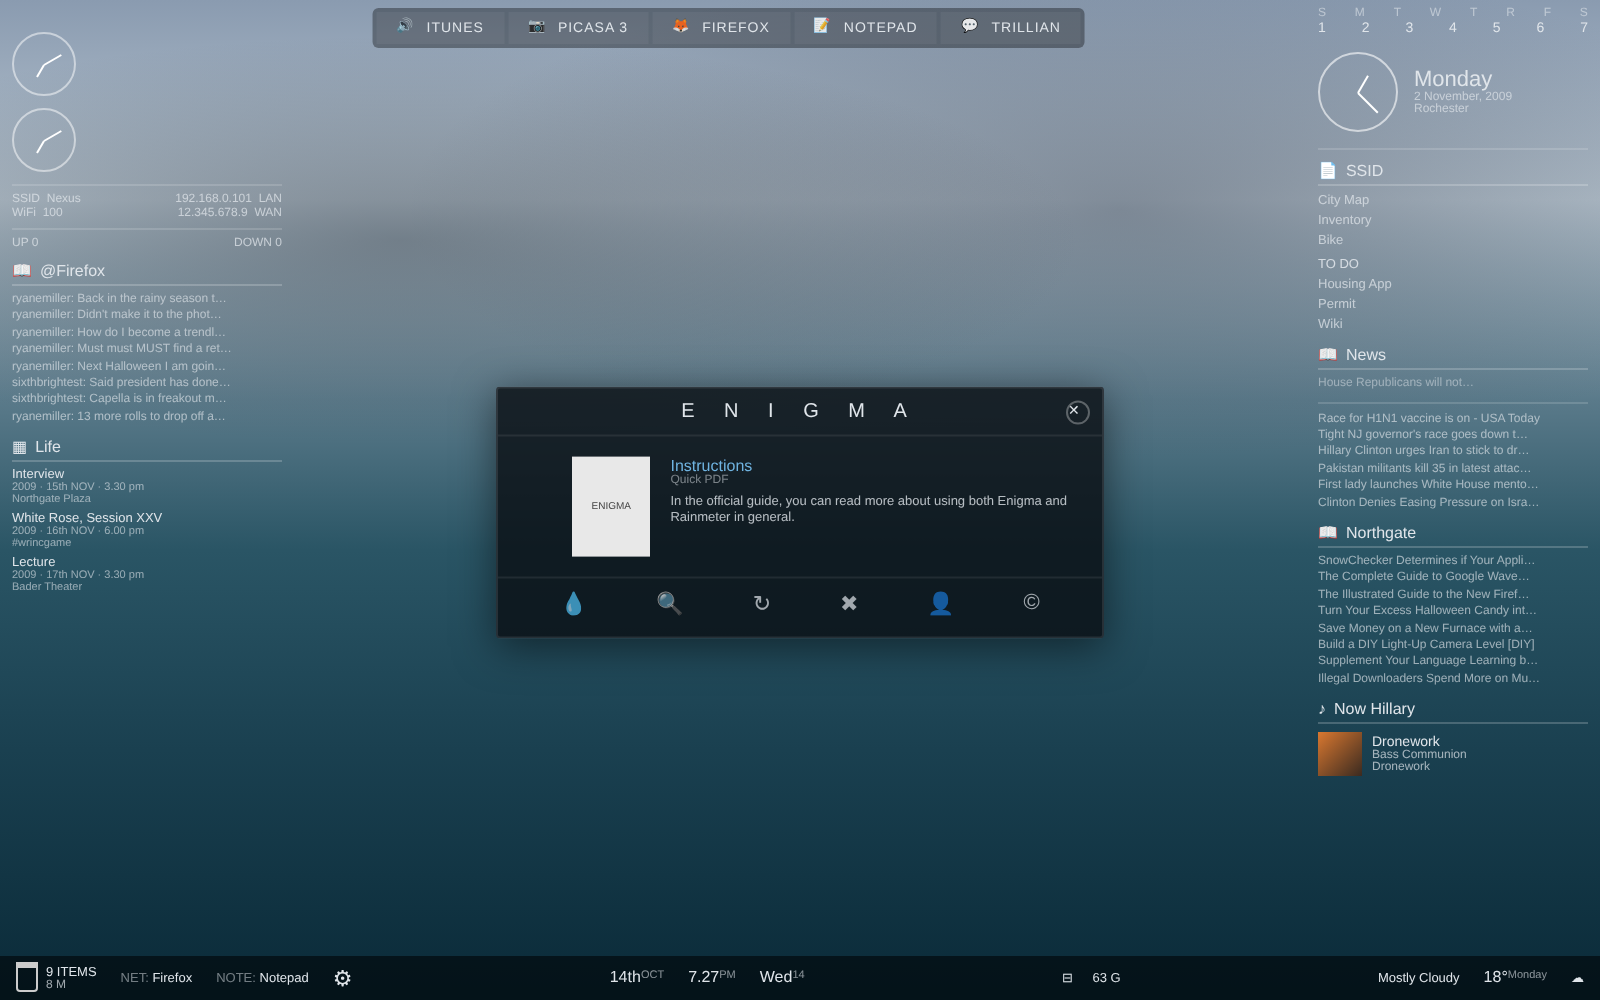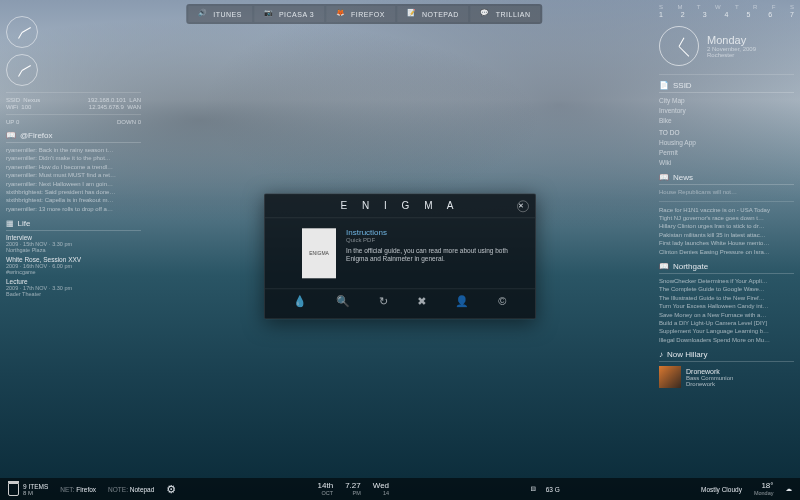--- a/index.html
+++ b/index.html
@@ -52,41 +52,41 @@
 .big-ring::before, .big-ring::after { content: ""; position: absolute; background: #fff; left: 50%; top: 50%; transform-origin: left center; }
 .big-ring::before { width: 14px; height: 1px; transform: rotate(45deg); }
 .big-ring::after { width: 10px; height: 1px; transform: rotate(-60deg); }
 .todo-item { font-size: 6.5px; opacity: 0.75; line-height: 1.5; }
 .nowplay { display: flex; gap: 5px; align-items: center; margin-top: 4px; }
 .album { width: 22px; height: 22px; background: linear-gradient(135deg, #d97830, #3a2a20); }
 
 
 .enigma {
   position: absolute; left: 50%; top: 50%; transform: translate(-50%, -45%);
-  width: 272px; background: rgba(10,15,20,0.82); border: 1px solid rgba(255,255,255,0.1);
+  width: 304px; background: rgba(10,15,20,0.82); border: 1px solid rgba(255,255,255,0.1);
   border-radius: 2px; box-shadow: 0 4px 20px rgba(0,0,0,0.5);
 }
 .enigma-head { text-align: center; padding: 6px; letter-spacing: 6px; font-size: 10px; font-weight: 300; position: relative; border-bottom: 1px solid rgba(255,255,255,0.08); }
 .enigma-close { position: absolute; right: 6px; top: 6px; width: 12px; height: 12px; border: 1px solid rgba(255,255,255,0.3); border-radius: 50%; font-size: 7px; line-height: 10px; text-align: center; cursor: pointer; }
 .enigma-body { display: flex; gap: 10px; padding: 10px; margin-left: 27px; }
 .enigma-thumb { width: 50px; height: 50px; background: #e8e8e8; color: #444; font-size: 5px; display: flex; align-items: center; justify-content: center; }
 .enigma-text .ttl { color: #6fb3e0; font-size: 8px; }
 .enigma-text .sub { font-size: 6px; opacity: 0.5; }
 .enigma-text .desc { font-size: 6.5px; opacity: 0.8; margin-top: 4px; line-height: 1.3; }
 .enigma-icons { display: flex; justify-content: space-around; padding: 6px 14px 10px; border-top: 1px solid rgba(255,255,255,0.08); }
 .enigma-icons span { opacity: 0.7; cursor: pointer; font-size: 11px; }
 
 
 .bottom {
   position: absolute; bottom: 0; left: 0; right: 0; height: 22px;
   background: rgba(0,0,0,0.55); display: flex; align-items: center;
   padding: 0 8px; gap: 12px; font-size: 6.5px;
 }
 .bottom .grow { flex: 1; }
-.bottom .seg { display: flex; flex-direction: column; align-items: flex-end; line-height: 1.1; }
+.bottom .seg { display: flex; flex-direction: row; align-items: flex-start; line-height: 1.1; }
 .bottom .seg .l1 { font-size: 8px; }
 .bottom .seg .l2 { font-size: 5.5px; opacity: 0.6; }
 .trash-ic { width: 11px; height: 13px; border: 1px solid #ccc; border-radius: 0 0 2px 2px; position: relative; }
 .trash-ic::before { content: ""; position: absolute; top: -3px; left: -1px; right: -1px; height: 2px; background: #ccc; }
 </style>
 </head>
 <body>
 
 <div class="bg-mountains"></div>
 

